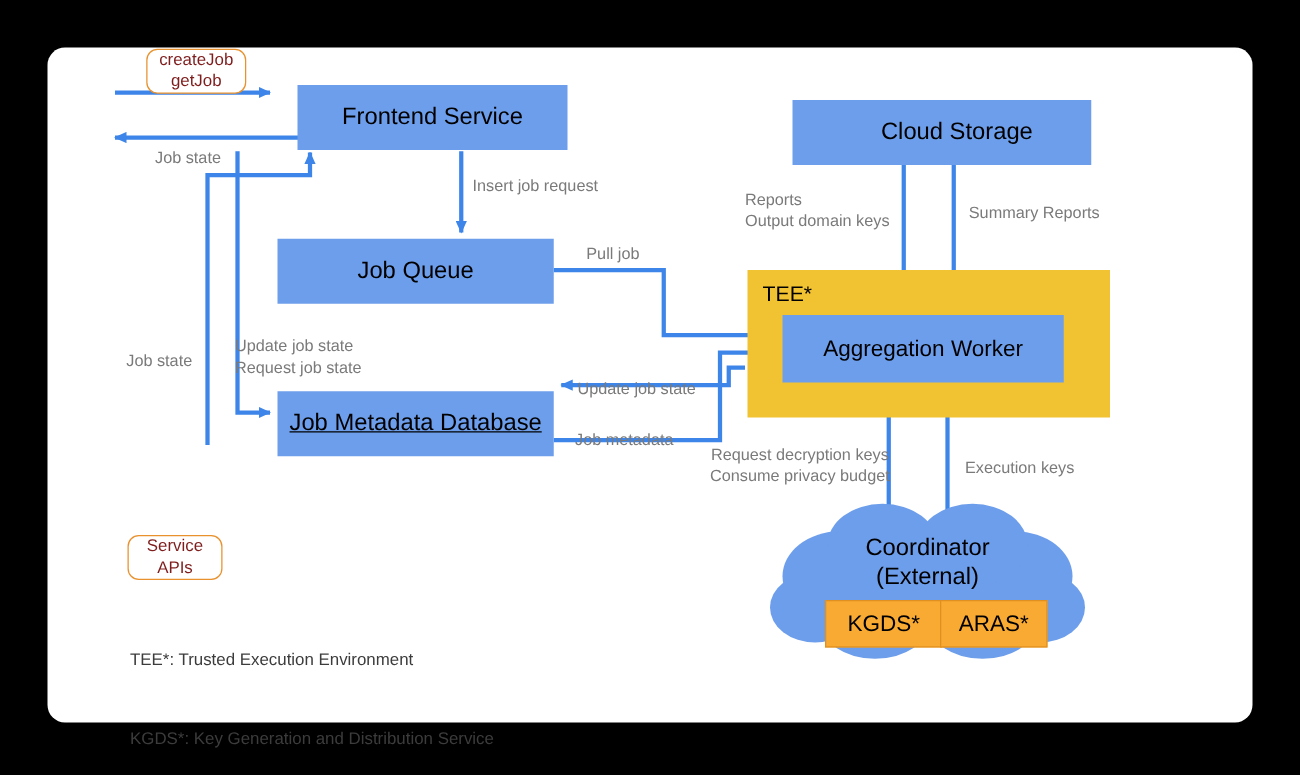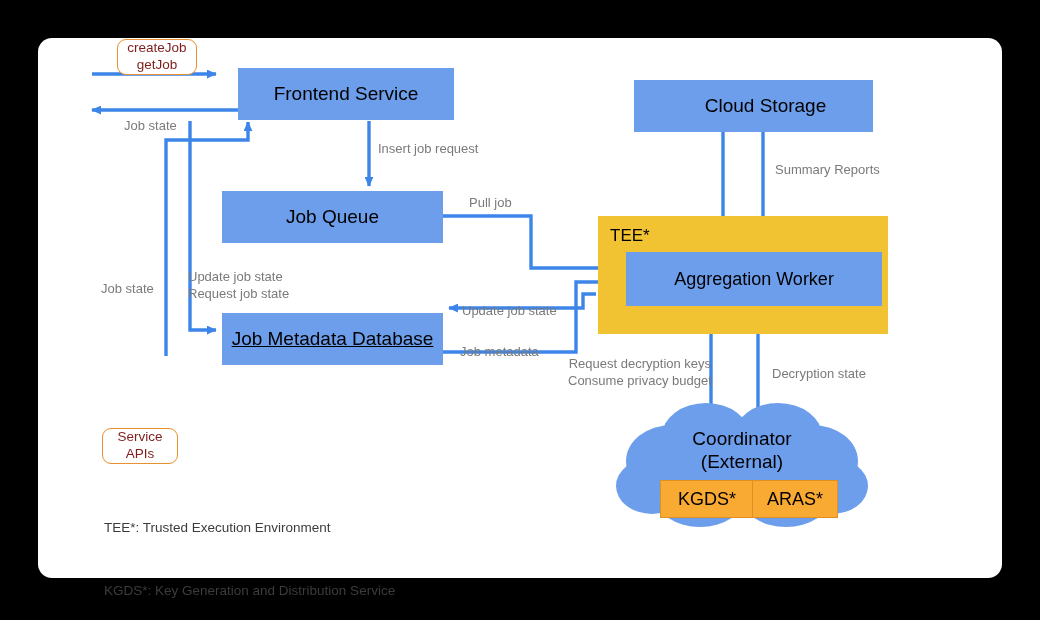--- a/index.html
+++ b/index.html
@@ -70,21 +70,21 @@
     <span>Job Metadata Database</span>
   </div>
 
   <div class="node" style="left:634px;top:80px;width:215px;height:52px;padding-left:24px;">
     <span>Cloud Storage</span>
   </div>
 
   <div class="teebox" style="left:598px;top:216px;width:290px;height:118px;"></div>
   <div class="teelabel" style="left:610px;top:226px;">TEE*</div>
 
-  <div class="node small" style="left:626px;top:252px;width:256px;height:54px;">
+  <div class="node small" style="left:626px;top:252px;width:225px;height:54px;">
     <span>Aggregation Worker</span>
   </div>
 
   <svg viewBox="0 0 1040 620">
     <g fill="#6d9eeb">
       <ellipse cx="742" cy="466" rx="100" ry="44"></ellipse>
       <ellipse cx="672" cy="461" rx="46" ry="36"></ellipse>
       <ellipse cx="812" cy="461" rx="46" ry="36"></ellipse>
       <ellipse cx="706" cy="436" rx="44" ry="33"></ellipse>
       <ellipse cx="778" cy="436" rx="44" ry="33"></ellipse>
@@ -124,17 +124,19 @@
   </div>
 
   <div class="edgelabel" style="left:124px;top:117px;">Job state</div>
   <div class="edgelabel" style="left:378px;top:140px;">Insert job request</div>
   <div class="edgelabel" style="left:469px;top:194px;">Pull job</div>
   <div class="edgelabel" style="left:101px;top:280px;">Job state</div>
   <div class="edgelabel" style="left:188px;top:268px;">Update job state
 Request job state</div>
   <div class="edgelabel" style="left:462px;top:302px;">Update job state</div>
   <div class="edgelabel" style="left:460px;top:343px;">Job metadata</div>
+  <div class="edgelabel" style="left:596px;top:151px;">Reports
+Output domain keys</div>
   <div class="edgelabel" style="left:775px;top:161px;">Summary Reports</div>
   <div class="edgelabel" style="left:568px;top:355px;text-align:center;">Request decryption keys
 Consume privacy budget</div>
-  <div class="edgelabel" style="left:772px;top:365px;">Decryption state</div>
+  <div class="edgelabel" style="left:772px;top:365px;">Execution keys</div>
 </div>
 
 </body></html>

